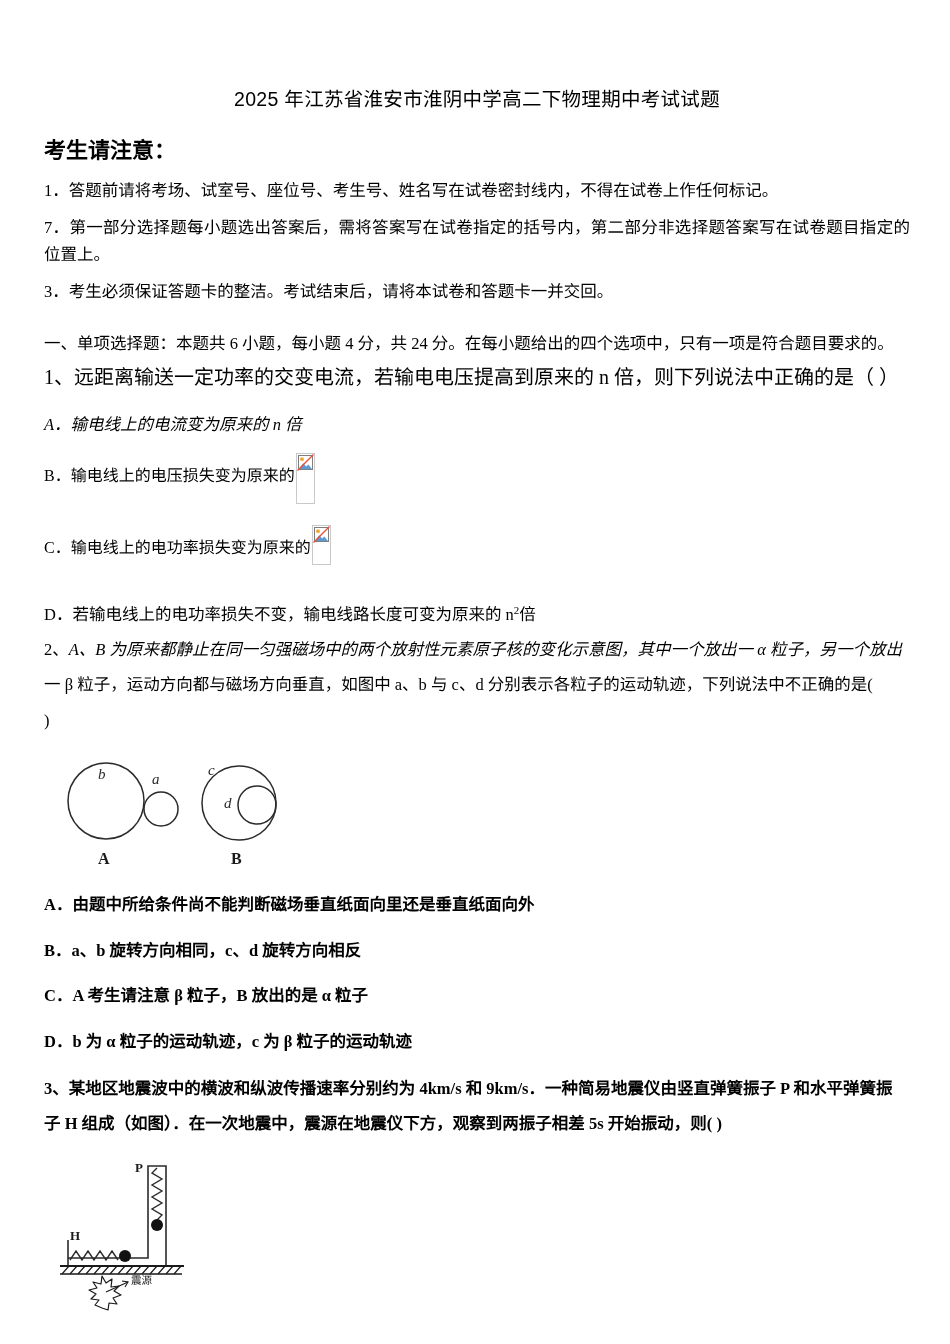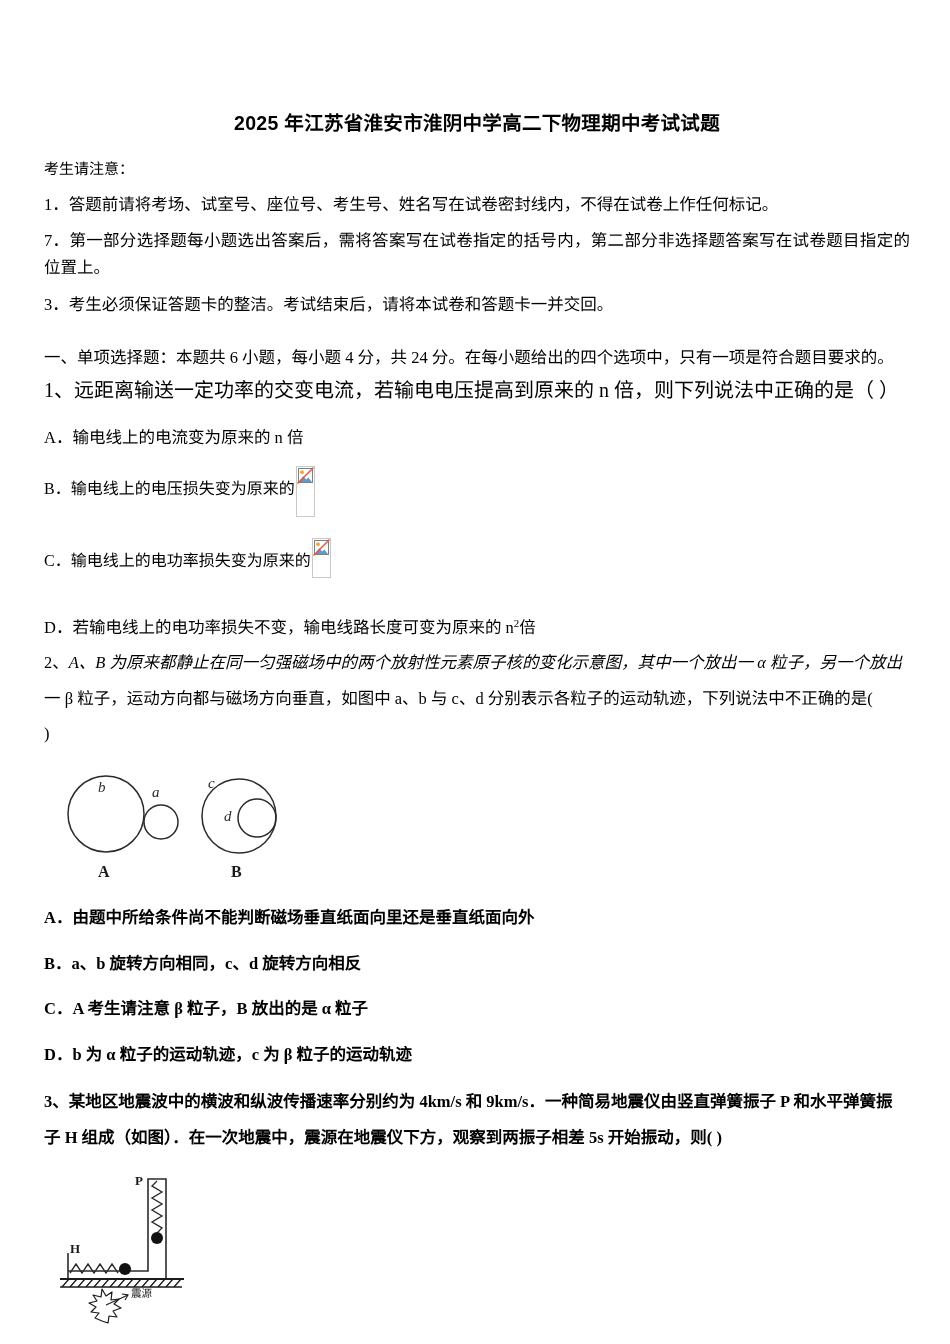--- a/index.html
+++ b/index.html
@@ -25,33 +25,33 @@
   }
   .content {
     position: absolute;
     left: 44px;
     top: 0;
     width: 866px;
   }
 
   .doc-title {
     font-family: "Liberation Sans", "DejaVu Sans", sans-serif;
-    font-weight: bold;
+    font-weight: normal;
     font-size: 19.5px;
     text-align: center;
     letter-spacing: 0.3px;
     margin: 0;
-    padding-top: 112px;
+    padding-top: 88px;
     padding-bottom: 0;
     line-height: 1.2;
   }
 
   .notice-head {
-    font-size: 15px;
-    font-weight: 400;
+    font-size: 22px;
+    font-weight: 700;
     margin-top: 23px;
     line-height: 1.55;
   }
   .notice-line {
     font-size: 16.5px;
     line-height: 1.62;
     text-align: justify;
     margin-top: 10px;
   }
 
@@ -74,20 +74,21 @@
     margin-top: 4px;
     text-align: justify;
   }
 
   .opt {
     font-size: 16.5px;
     line-height: 1.6;
     margin-top: 19px;
   }
   .opt-tight {
+    font-style: italic;
   }
   .opt-bold {
     font-weight: bold;
   }
   .opt-img-row {
     min-height: 58px;
     display: flex;
     align-items: flex-start;
     margin-top: 14px;
   }

